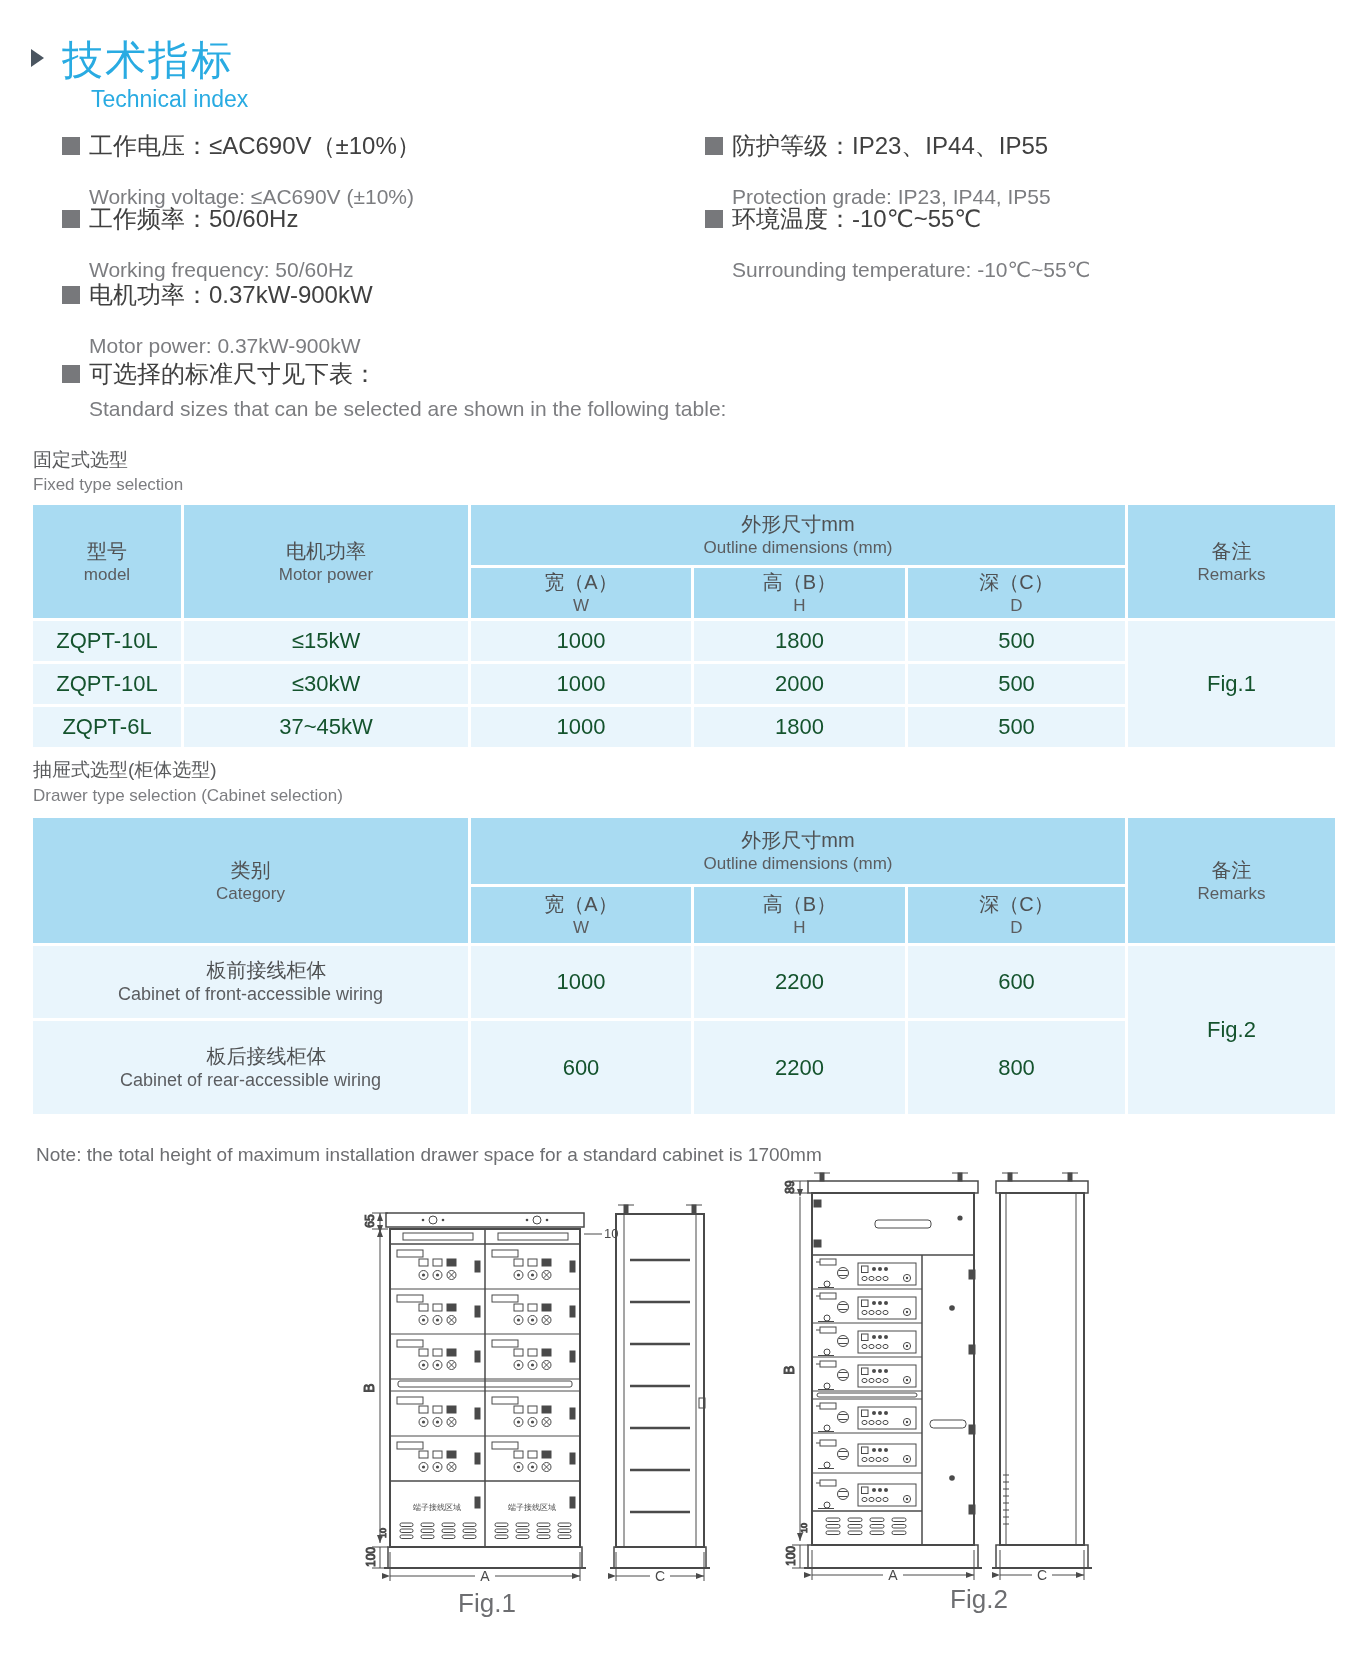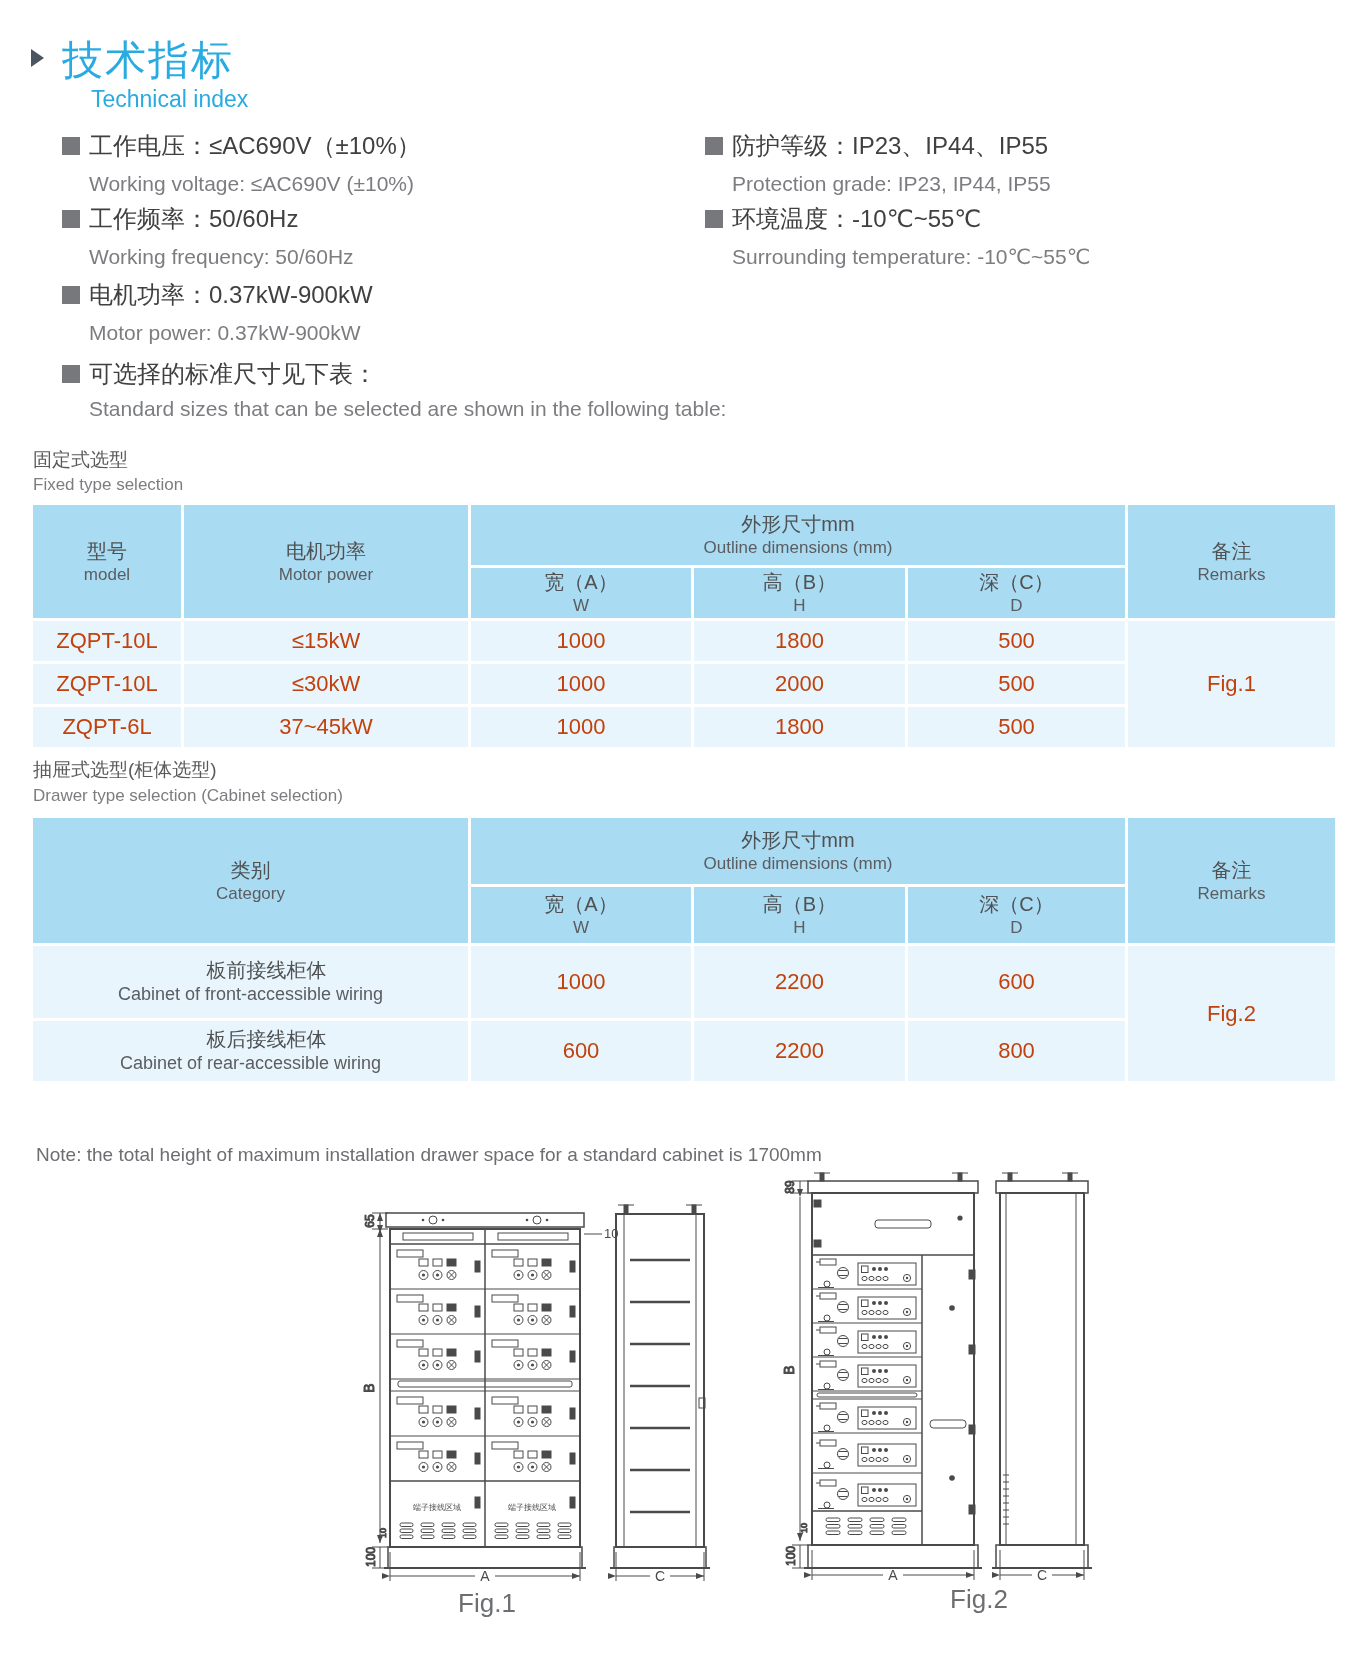--- a/index.html
+++ b/index.html
@@ -11,32 +11,32 @@
   .title-marker {
     position:absolute; left:31px; top:49px; width:0; height:0;
     border-left:13px solid #4a5560; border-top:9px solid transparent; border-bottom:9px solid transparent;
   }
   .title-cn { position:absolute; left:62px; top:33px; font-size:41px; color:#29abe2; letter-spacing:2px; }
   .title-en { position:absolute; left:63px; top:86px; font-size:23px; color:#29abe2;margin-left:28px; }
   
   .spec { position:absolute; }
   .spec-cn { font-size:24px; color:#404040; white-space:nowrap; }
   .bullet { display:inline-block; width:18px; height:18px; background:#77787b; margin-right:9px; vertical-align:-1px; }
-  .spec-en { font-size:21px; color:#7c7d80; margin:10px 0 0 27px; white-space:nowrap; }
+  .spec-en { font-size:21px; color:#7c7d80; margin:23px 0 0 27px; white-space:nowrap; }
   
   .sec-cn { position:absolute; font-size:19px; color:#595a5c; }
   .sec-en { position:absolute; font-size:17px; color:#7c7d80; }
   
   table.spec-table { position:absolute; left:30px; border-collapse:separate; border-spacing:3px; table-layout:fixed; }
   table.spec-table td { text-align:center; vertical-align:middle; padding:0; }
   td.th { background:#a9dbf2; }
   td.td { background:#e9f5fc; }
   .hcn { font-size:20px; color:#4f5153; line-height:1.3; }
   .hen { font-size:17px; color:#5b5d60; line-height:1.25; }
-  .dval { font-size:22px; color:#c2410c;margin-left:45px; }
+  .dval { font-size:22px; color:#14532d;margin-left:45px; }
   .cat-cn { font-size:20px; color:#4f5153; line-height:1.3;padding-left:32px; }
   .cat-en { font-size:18px; color:#5b5d60; line-height:1.3; }
   
   .note-cn { position:absolute; left:36px; top:1118px; font-size:18px; color:#6d6e71; }
   .note-en { position:absolute; left:36px; top:1144px; font-size:19px; color:#6d6e71; }
   
   .fig-svg { position:absolute; }
   #fig1-svg { left:358px; top:1185px; }
   #fig2-svg { left:770px; top:1170px; }
   .fig-caption { position:absolute; width:160px; text-align:center; font-size:26px; color:#6d6e71; }
@@ -193,21 +193,21 @@
     <tr style="height:72px">
       <td class="td">
         <div class="cat-cn">板前接线柜体</div>
         <div class="cat-en">Cabinet of front-accessible wiring</div>
       </td>
       <td class="td dval">1000</td>
       <td class="td dval">2200</td>
       <td class="td dval">600</td>
       <td class="td dval" rowspan="2">Fig.2</td>
     </tr>
-    <tr style="height:60px">
+    <tr style="height:93px">
       <td class="td">
         <div class="cat-cn">板后接线柜体</div>
         <div class="cat-en">Cabinet of rear-accessible wiring</div>
       </td>
       <td class="td dval">600</td>
       <td class="td dval">2200</td>
       <td class="td dval">800</td>
     </tr>
   </tbody>
     </table>

